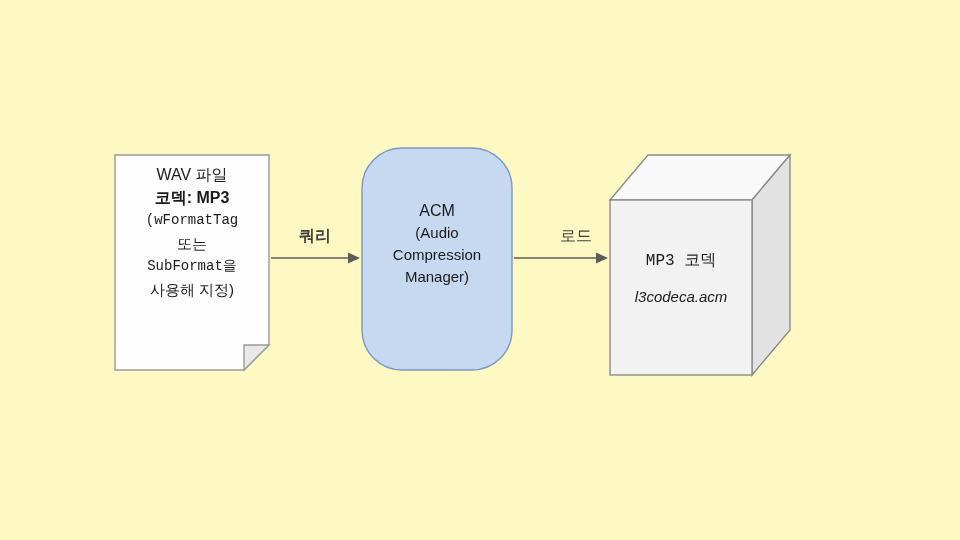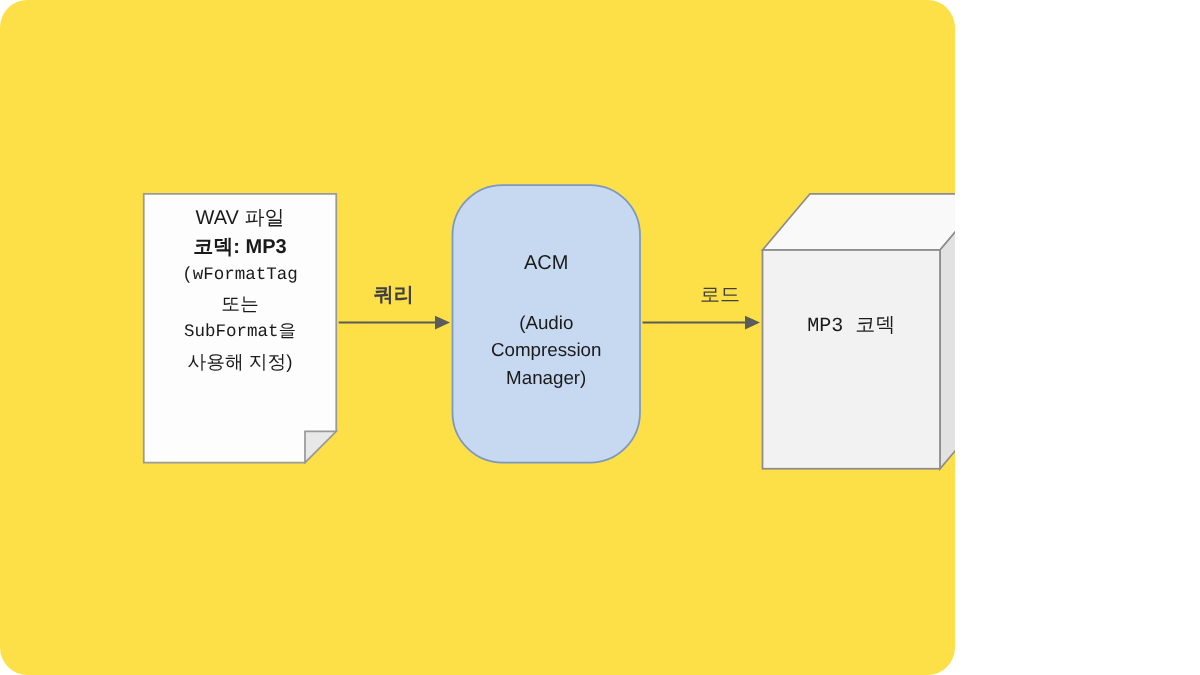--- a/index.html
+++ b/index.html
@@ -3,25 +3,24 @@
 <meta charset="utf-8">
 <style>
   html, body {
     margin: 0;
     padding: 0;
     background: #ffffff;
     font-family: "Liberation Sans", sans-serif;
   }
   .canvas {
     position: relative;
-    width: 764px;
+    width: 960px;
     height: 540px;
-    background: #fde047;
+    background: #fef9c3;
     overflow: hidden;
-    border-radius: 22px;
   }
   .layer {
     position: absolute;
     left: 0;
     top: 0;
   }
   .shape-doc { stroke: #9a9a9a; stroke-width: 1.4; }
   .shape-acm { stroke: #7d97c3; stroke-width: 1.4; }
   .shape-box { stroke: #8c8c8c; stroke-width: 1.4; }
   .arrow-line { stroke: #5b5b5b; stroke-width: 1.6; }
@@ -37,21 +36,21 @@
     font-size: 15px; line-height: 23px;
   }
   .wav-title { font-size: 16px; }
   .wav-codec { font-weight: bold; font-size: 16px; }
   .mono { font-family: Liberation Mono, monospace; font-size: 14px; }
 
   .acm-text {
     left: 362px; top: 200px; width: 150px;
     font-size: 15px; line-height: 22px;
   }
-  .acm-title { font-size: 16px; margin-bottom: 26px; }
+  .acm-title { font-size: 16px; }
 
   .mp3-text {
     left: 610px; top: 250px; width: 142px;
     font-size: 15px; line-height: 22px;
   }
   .mp3-title { font-size: 16px; font-family: Liberation Mono, monospace; }
   .mp3-file { font-style: italic; margin-top: 14px; }
 
   .arrow-label {
     font-size: 16px;
@@ -98,18 +97,19 @@
 
   <div class="txt acm-text">
     <div class="acm-title">ACM</div>
     <div>(Audio</div>
     <div>Compression</div>
     <div>Manager)</div>
   </div>
 
   <div class="txt mp3-text">
     <div class="mp3-title">MP3 코덱</div>
+    <div class="mp3-file">l3codeca.acm</div>
   </div>
 
   <div class="txt arrow-label query-label">쿼리</div>
   <div class="txt arrow-label load-label">로드</div>
 
 </div>
 
 </body></html>

